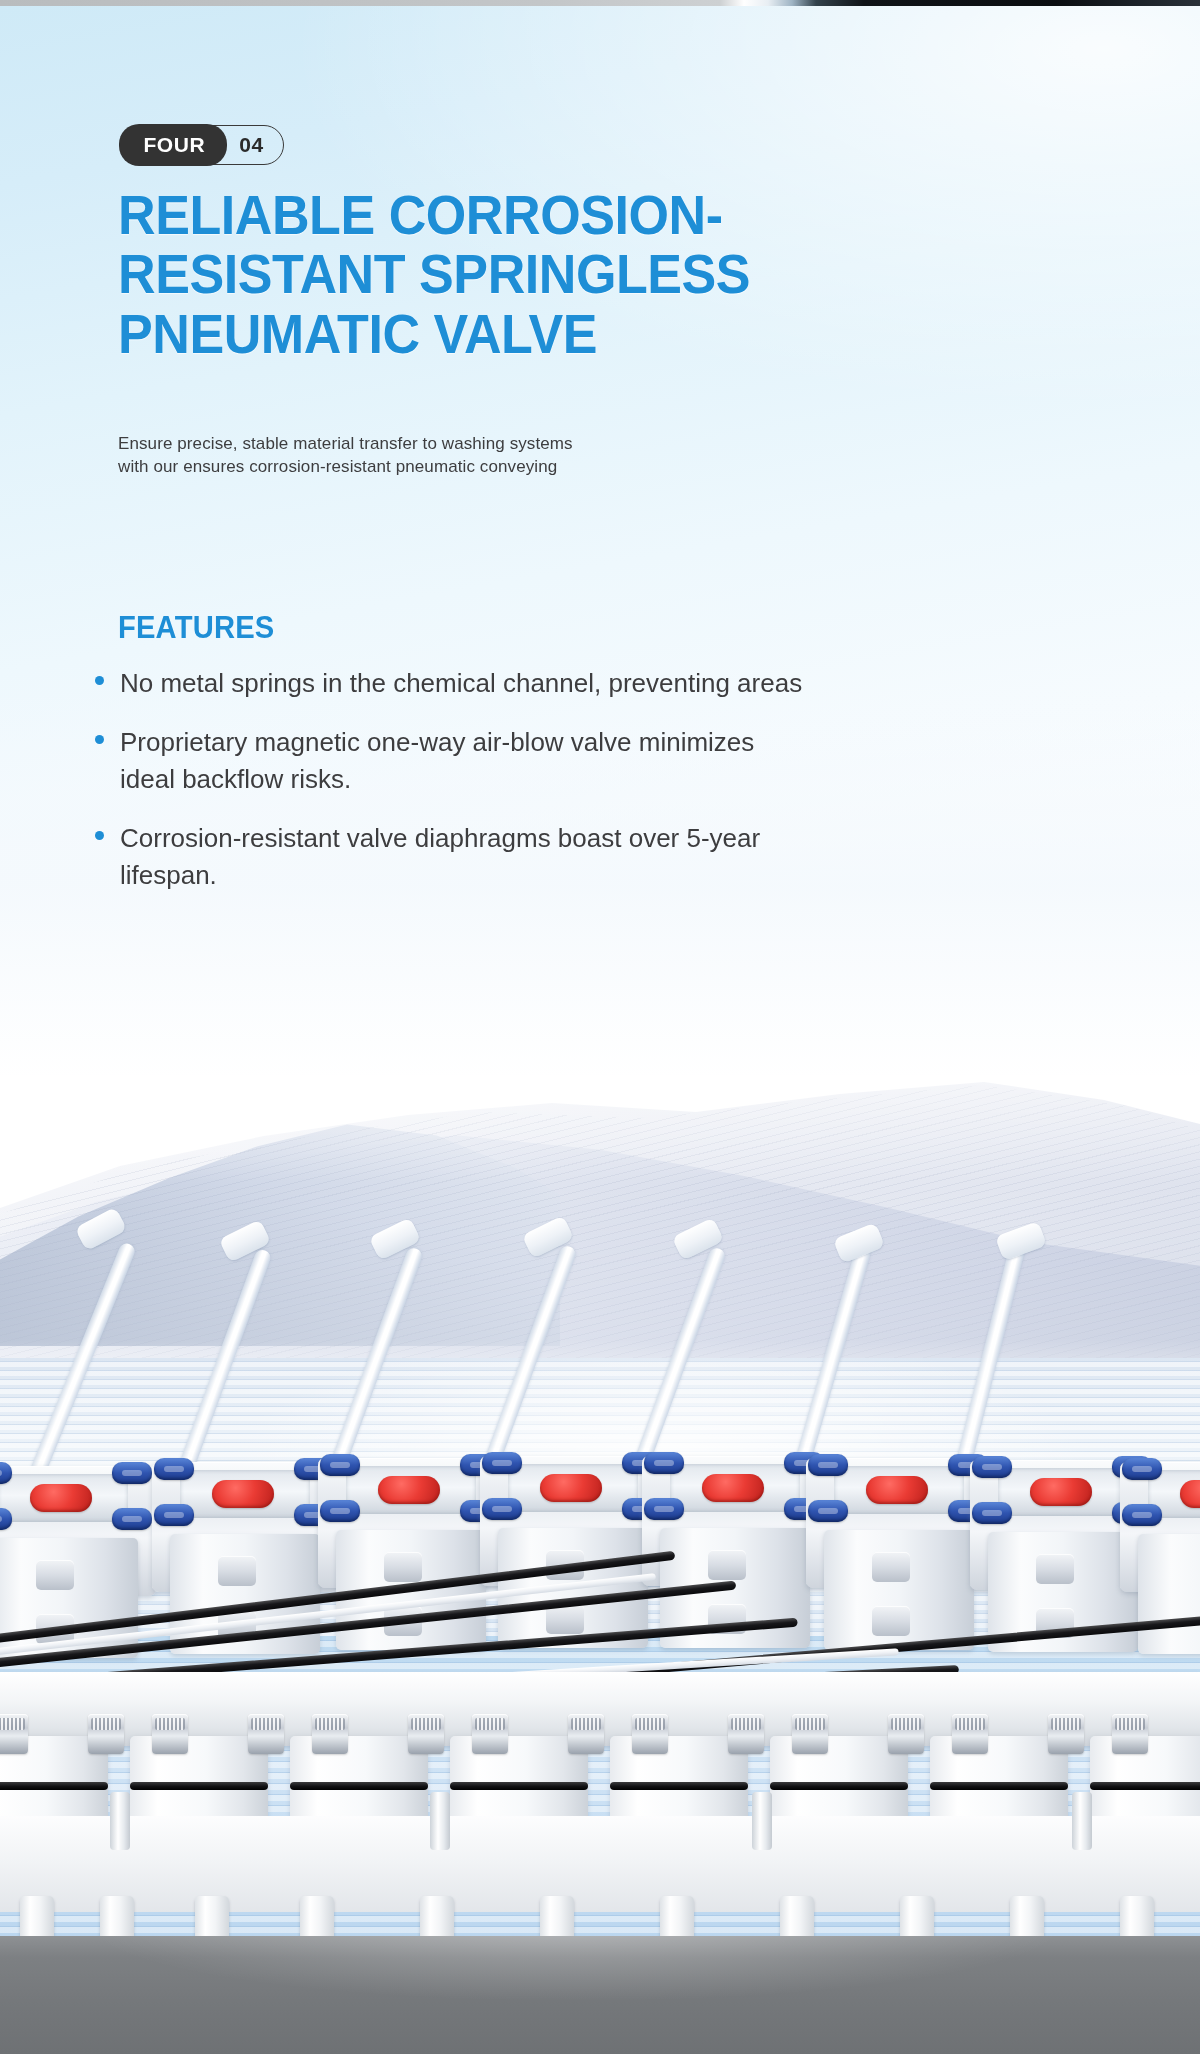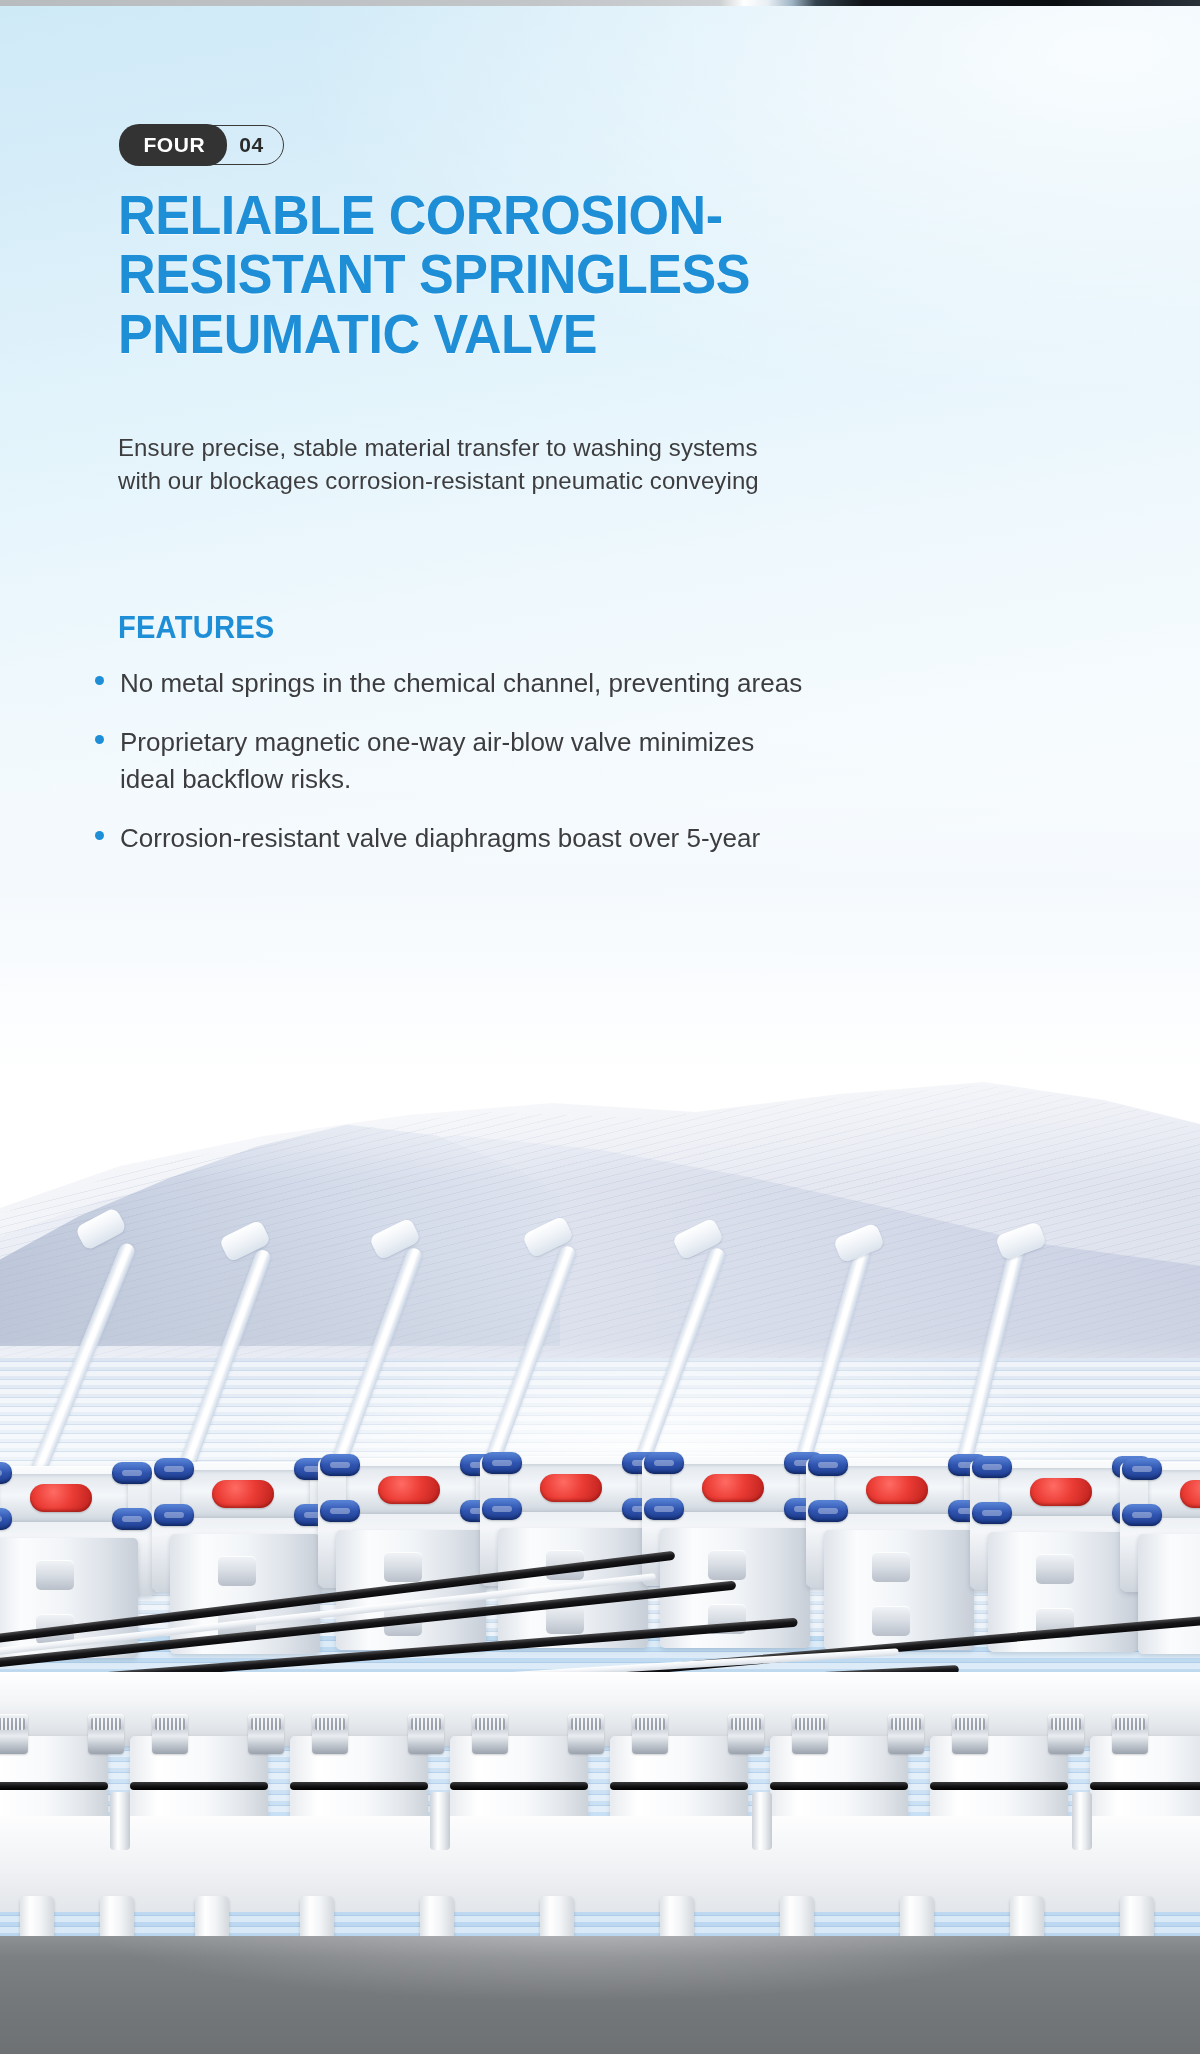--- a/index.html
+++ b/index.html
@@ -79,21 +79,21 @@
     font-size:56px; font-weight:bold; line-height:1.06;
     letter-spacing:-0.5px;
     transform:scaleX(.93); transform-origin:left top;
     text-shadow:0 1px 1px rgba(255,255,255,.7);
   }
   .headline-line { display:block; white-space:nowrap; }
 
   
   .intro {
     position:absolute; left:118px; top:432px; width:880px;
-    color:#3d3d3f; font-size:24px; line-height:1.37;
+    color:#3d3d3f; font-size:17px; line-height:1.37;
     font-weight:300; letter-spacing:.1px;
   }
   .intro-line { display:block; white-space:nowrap; }
 
   
   .features-title {
     position:absolute; left:118px; top:610px;
     color:#1e8ed6; font-size:31px; font-weight:bold; letter-spacing:.2px;
     transform:scaleX(.94); transform-origin:left top;
   }
@@ -303,38 +303,39 @@
   </div>
 
   <h1 class="headline">
     <span class="headline-line">RELIABLE CORROSION-</span>
     <span class="headline-line">RESISTANT SPRINGLESS</span>
     <span class="headline-line">PNEUMATIC VALVE</span>
   </h1>
 
   <p class="intro">
     <span class="intro-line">Ensure precise, stable material transfer to washing systems</span>
-    <span class="intro-line">with our blockages corrosion-resistant pneumatic conveying</span>
+    <span class="intro-line">with our ensures corrosion-resistant pneumatic conveying</span>
   </p>
 
   <h2 class="features-title">FEATURES</h2>
 
   <div class="features-list">
     <div class="feature-item">
       <span class="feature-bullet"></span>
       <span class="feature-text">No metal springs in the chemical channel, preventing areas</span>
     </div>
     <div class="feature-item">
       <span class="feature-bullet"></span>
       <span class="feature-text">Proprietary magnetic one-way air-blow valve minimizes</span>
       <span class="feature-text">ideal backflow risks.</span>
     </div>
     <div class="feature-item">
       <span class="feature-bullet"></span>
       <span class="feature-text">Corrosion-resistant valve diaphragms boast over 5-year</span>
+      <span class="feature-text">lifespan.</span>
     </div>
   </div>
 
   <div class="photo">
 
     <div class="mtn mtn-far"></div>
     <div class="mtn mtn-mid"></div>
     <div class="mtn-right"></div>
     <div class="mtn-texture"></div>
     <div class="mtn-fade"></div>

